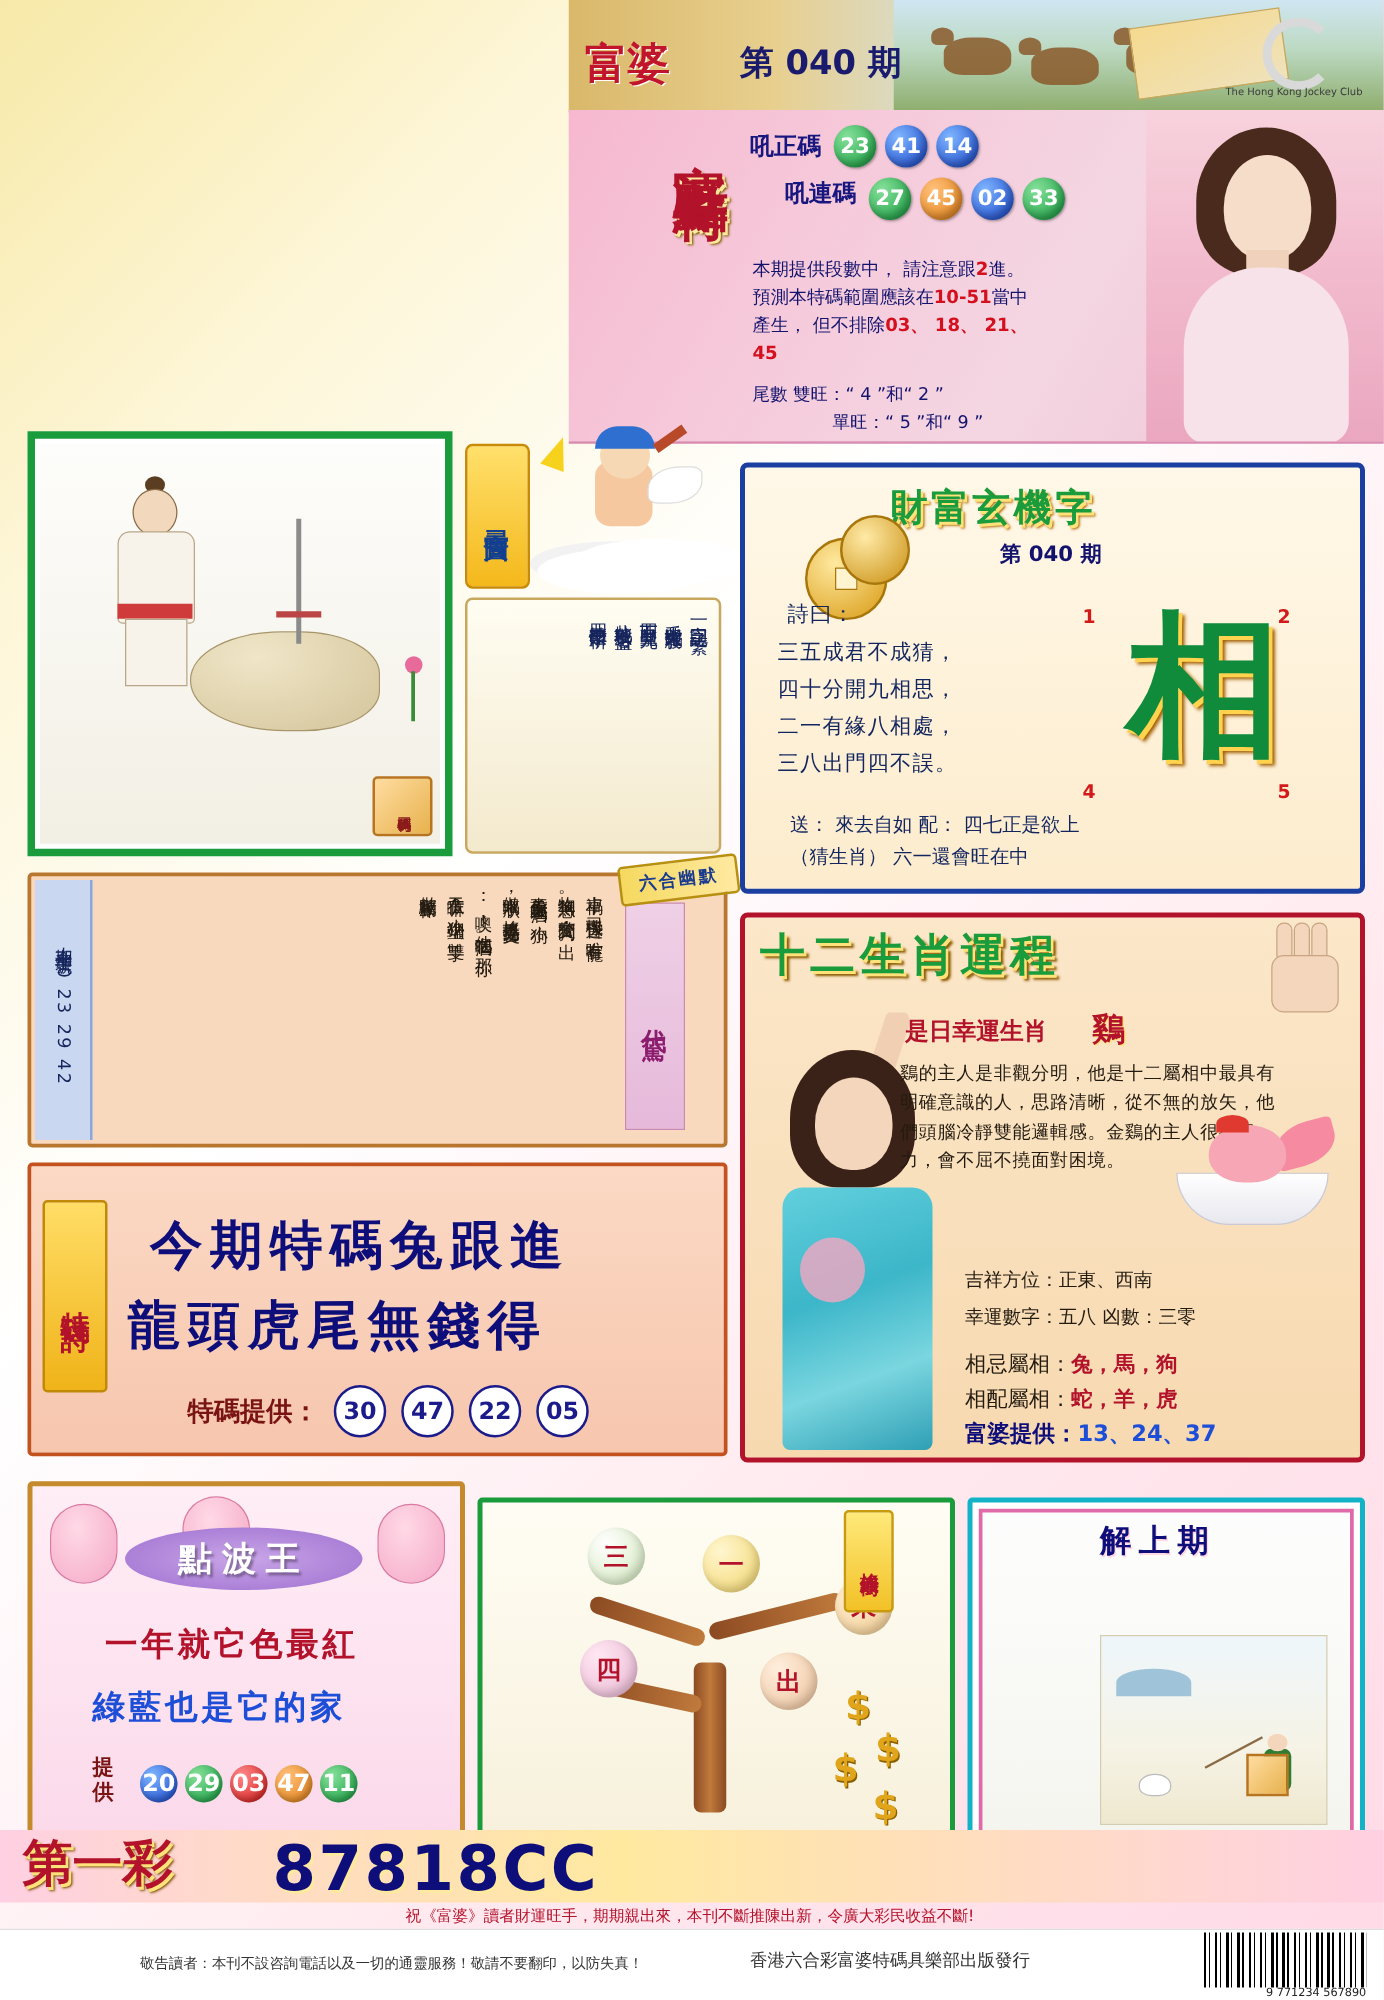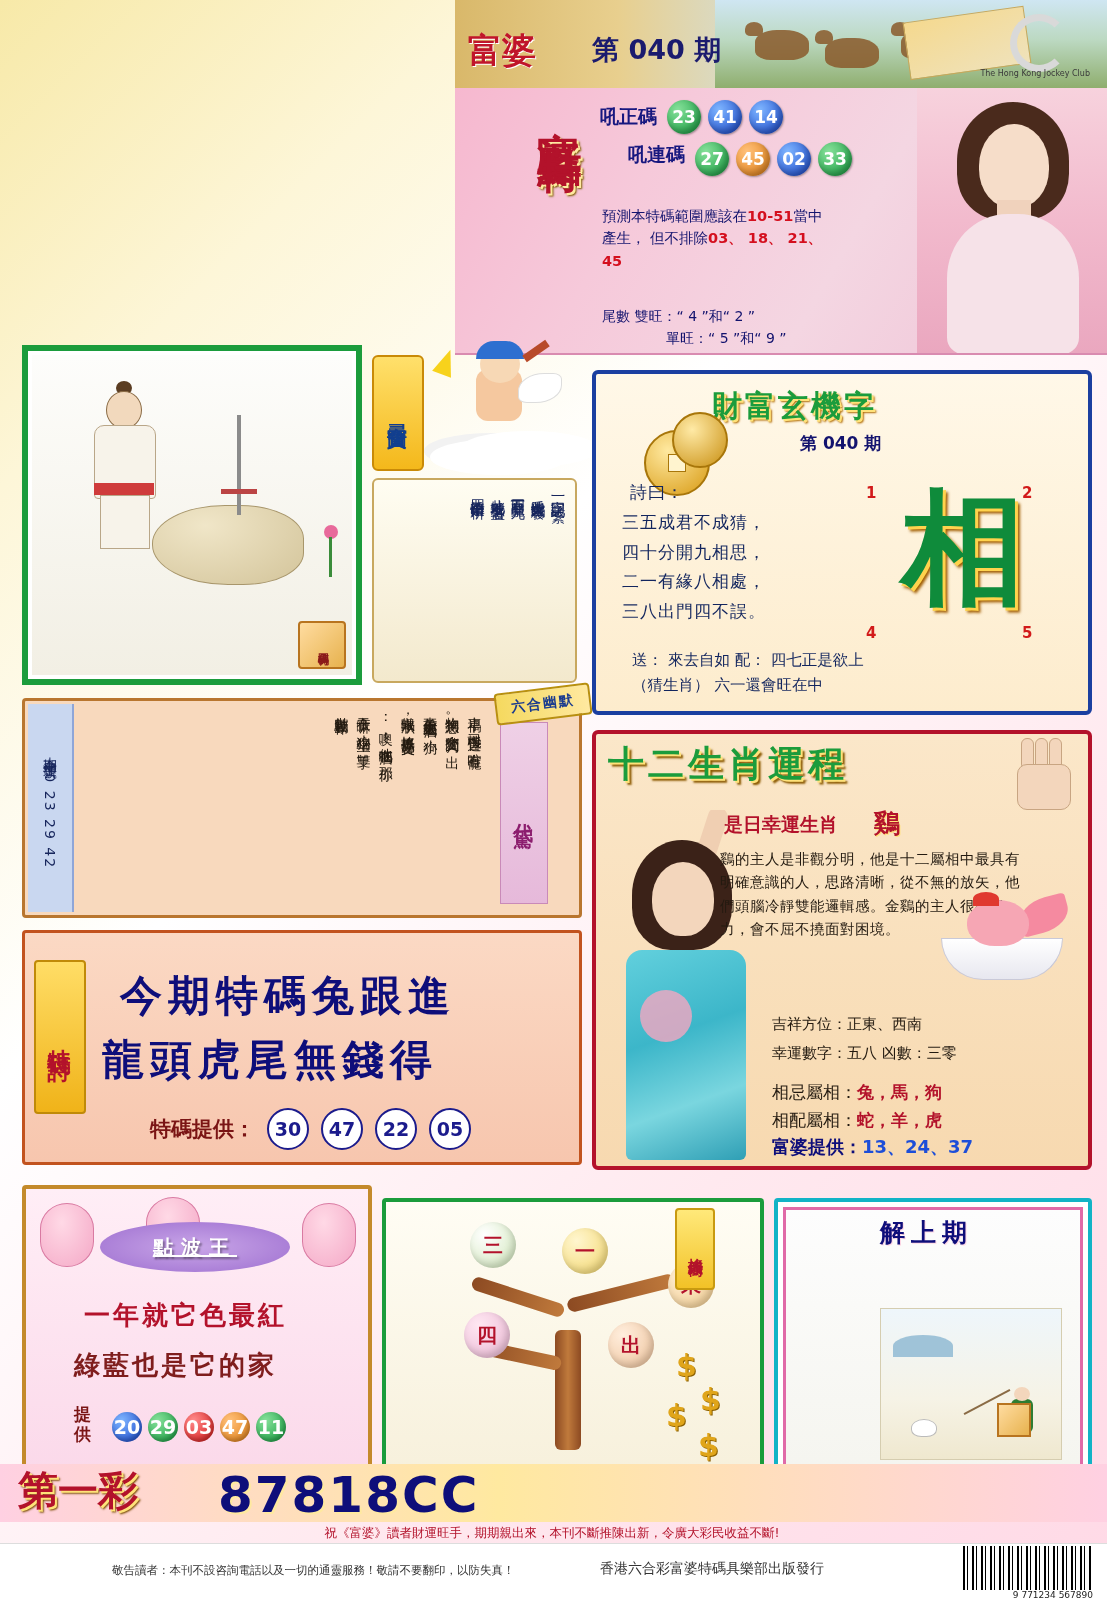--- a/index.html
+++ b/index.html
@@ -167,24 +167,24 @@
   #zodiac-provide{left:772px;top:1135px;font-size:18px;color:#0e0e7a;font-weight:bold;}
   #zodiac-provide .v{color:#1d4ed8;}
 
   
   #dianbo{left:22px;top:1185px;width:350px;height:290px;background:linear-gradient(180deg,#ffeef6,#fbd9ea);
     border:4px solid #c48a2b;border-radius:4px;box-sizing:border-box;}
   .lantern{position:absolute;width:52px;height:62px;background:radial-gradient(ellipse at 40% 30%,#ffd9e6,#f4a8c6);
     border:1px solid #d97aa2;border-radius:50%/40%;}
   #dianbo-title{left:100px;top:1222px;width:190px;height:50px;
     background:radial-gradient(ellipse at 50% 50%,#c9a6e8,#9e6fd0);border-radius:50%;
-    display:flex;align-items:center;justify-content:center;font-size:20px;font-weight:bold;color:#fff;letter-spacing:8px;
-    text-shadow:2px 2px 2px rgba(0,0,0,.35);text-decoration:underline;}
+    display:flex;align-items:center;justify-content:center;font-size:27px;font-weight:bold;color:#fff;letter-spacing:8px;
+    text-shadow:2px 2px 2px rgba(0,0,0,.35);}
   #dianbo-l1{left:84px;top:1298px;font-size:26px;font-weight:bold;color:#b3122b;letter-spacing:3px;}
-  #dianbo-l2{left:74px;top:1348px;font-size:26px;font-weight:bold;color:#7f1d1d;letter-spacing:3px;}
+  #dianbo-l2{left:74px;top:1348px;font-size:26px;font-weight:bold;color:#1d4ed8;letter-spacing:3px;}
   #dianbo-prov-lbl{left:74px;top:1405px;width:30px;font-size:17px;font-weight:bold;color:#7a1414;line-height:1.15;}
   #dianbo-balls{left:112px;top:1412px;display:flex;gap:6px;}
   .sball{display:inline-flex;align-items:center;justify-content:center;width:30px;height:30px;border-radius:50%;
     color:#fff;font-size:19px;font-weight:bold;box-shadow:inset -2px -3px 5px rgba(0,0,0,.25);}
 
   
   #tree-box{left:382px;top:1198px;width:382px;height:310px;background:linear-gradient(180deg,#fffdf4,#f6efd9);
     border:4px solid #1b9c3c;border-radius:4px;box-sizing:border-box;}
   .trunk{position:absolute;left:555px;top:1330px;width:26px;height:120px;background:linear-gradient(90deg,#8c4a22,#c07a3c,#8c4a22);border-radius:6px;}
   .branch{position:absolute;height:14px;background:linear-gradient(90deg,#8c4a22,#c07a3c);border-radius:8px;}
@@ -261,20 +261,21 @@
 </div>
 <div class="abs" id="row-lian">
   <span class="row-label" style="margin-right:10px;">吼連碼</span>
   <span class="ball b-green">27</span>
   <span class="ball b-orange">45</span>
   <span class="ball b-blue">02</span>
   <span class="ball b-green">33</span>
 </div>
 
 <div class="abs" id="hero-text">
+  <div><span>本期提供段數中， 請注意跟</span><span class="hl">2</span><span>進。</span></div>
   <div><span>預測本特碼範圍應該在</span><span class="hl">10-51</span><span>當中</span></div>
   <div><span>產生， 但不排除</span><span class="hl">03、 18、 21、</span></div>
   <div><span class="hl">45</span></div>
 </div>
 <div class="abs" id="hero-tail">
   <div>尾數  雙旺：“ 4 ”和“ 2 ”</div>
   <div style="margin-left:64px;">單旺：“ 5 ”和“ 9 ”</div>
 </div>
 
 <div class="abs" id="pic-box">

